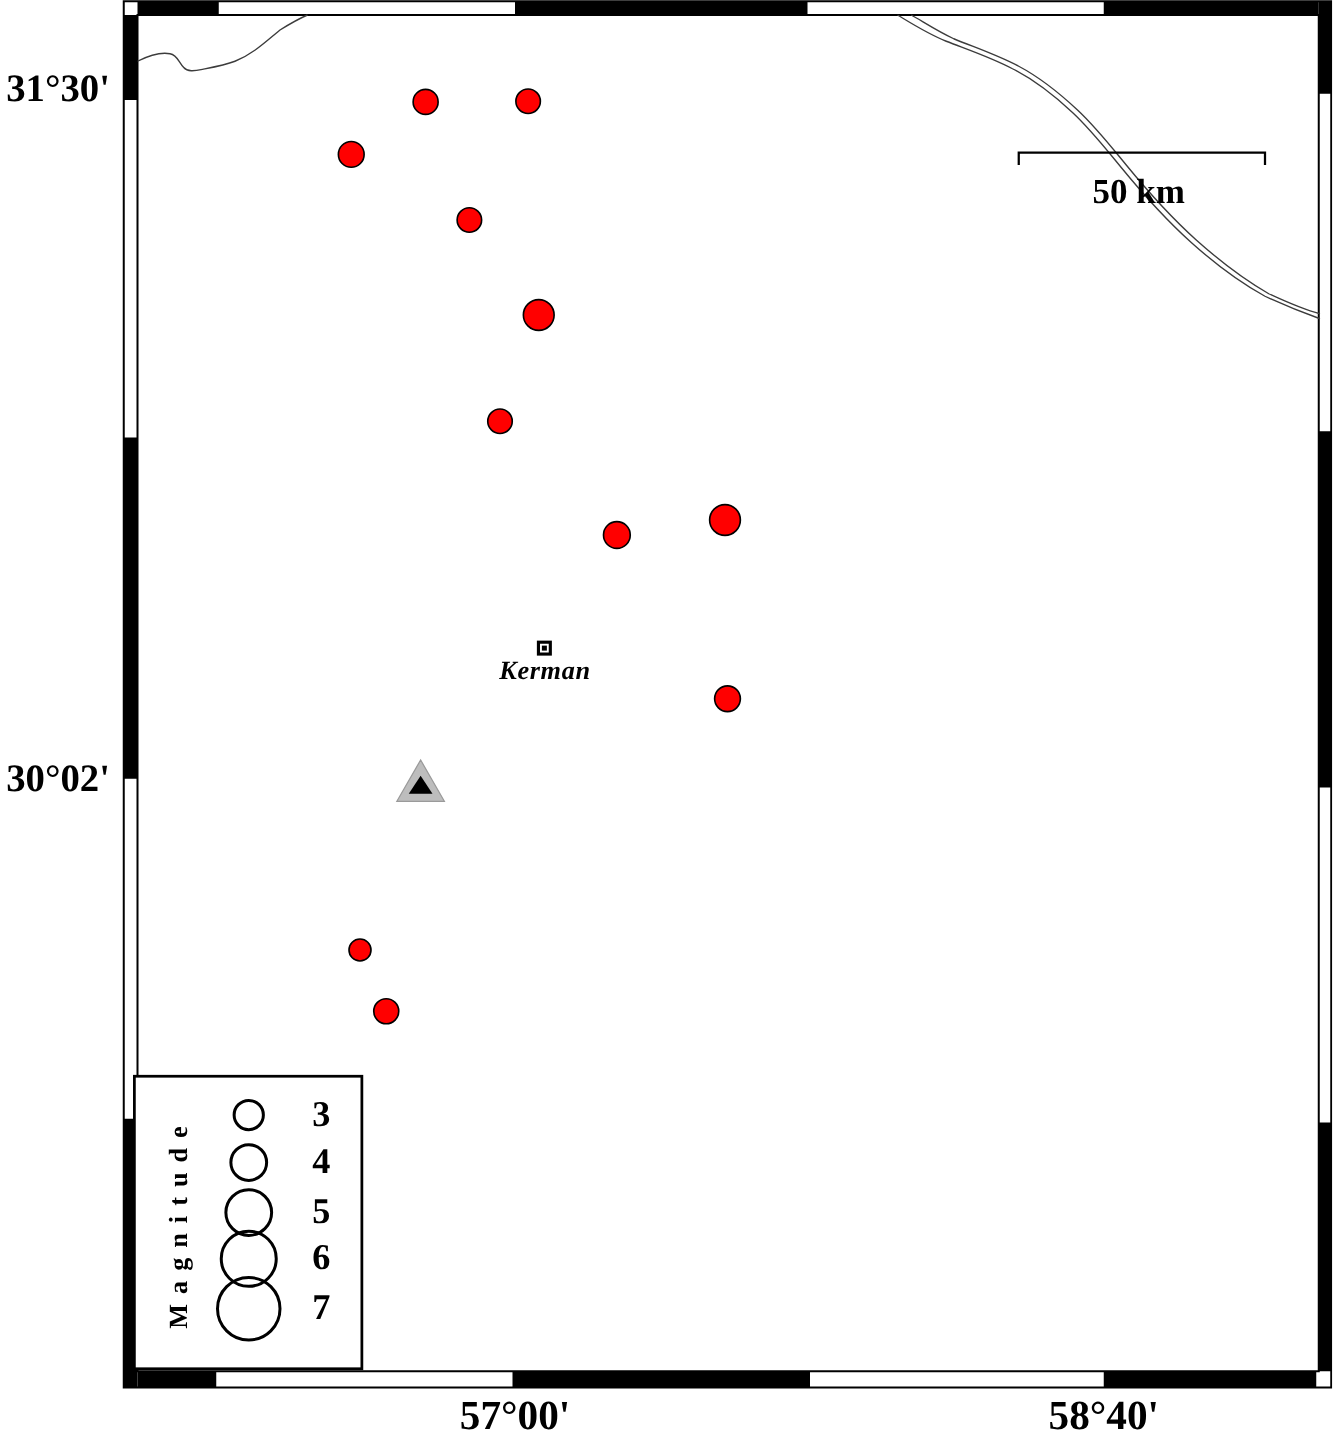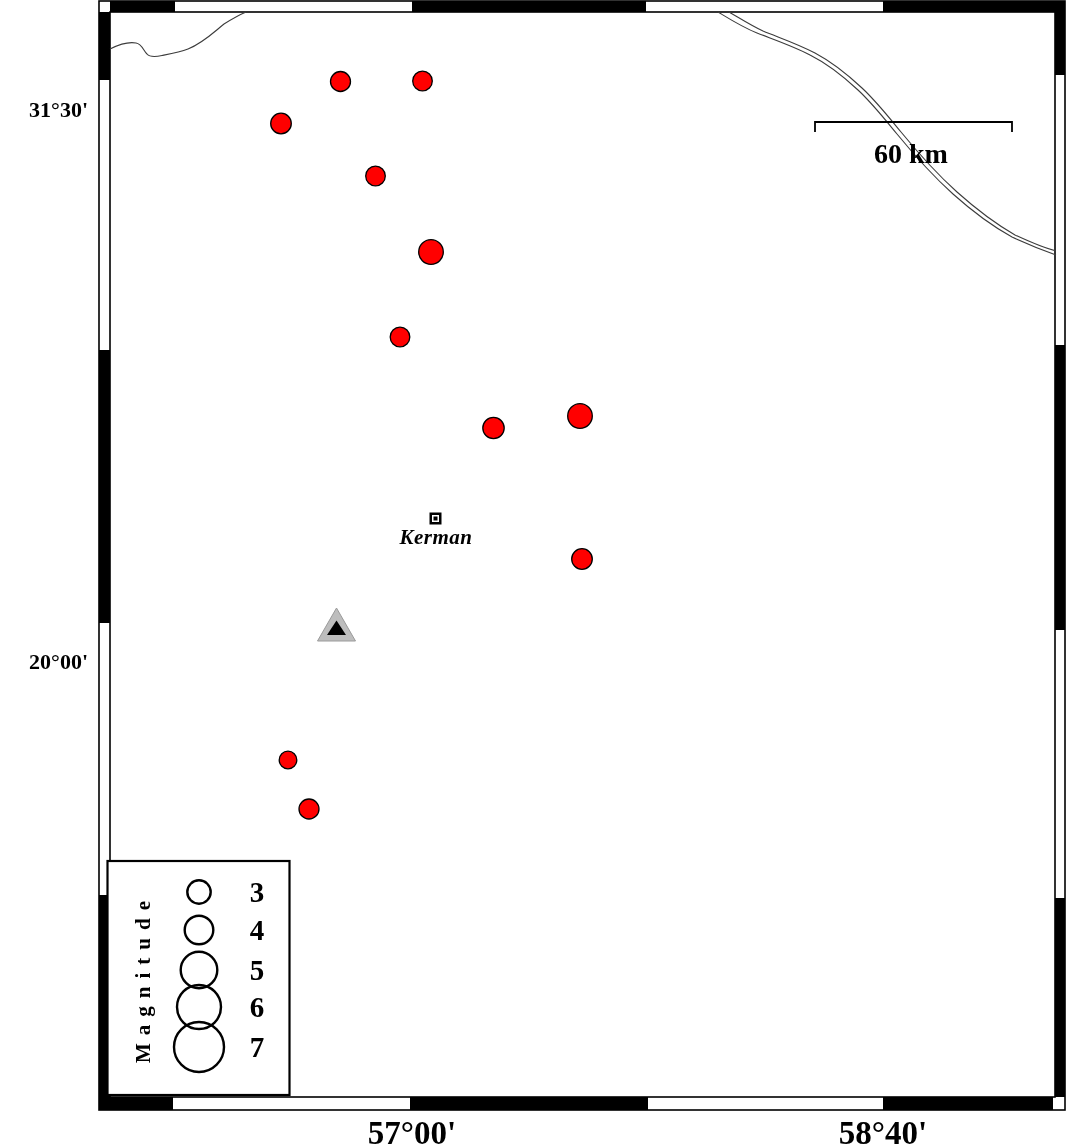--- a/index.html
+++ b/index.html
@@ -11,21 +11,21 @@
     font-family:"Liberation Serif","DejaVu Serif",serif;
   }
   .stage svg{position:absolute;left:0;top:0;}
   .lbl{
     position:absolute;
     font-weight:bold;
     color:#000;
     white-space:nowrap;
     line-height:1;
   }
-  .lat{right:978px;transform:translateY(-50%);font-size:22px;margin-top:40px;}
+  .lat{right:978px;transform:translateY(-50%);font-size:31px;}
   .lon{top:1117px;transform:translateX(-50%);font-size:33px;}
   .scale-lbl{left:911px;top:154px;transform:translate(-50%,-50%);font-size:28px;}
   .city-lbl{left:436px;top:537px;transform:translate(-50%,-50%);font-size:21px;letter-spacing:.5px;font-style:italic;}
   .legend-title{left:143px;top:978px;transform:translate(-50%,-50%) rotate(-90deg);font-size:21px;letter-spacing:8px;}
   .legend-val{left:257px;transform:translate(-50%,-50%);font-size:29px;}
 </style>
 </head>
 <body>
 
 <div class="stage">
@@ -67,26 +67,26 @@
       <polygon points="336.5,620.5 327,635 346,635" fill="#000"></polygon>
       <rect x="107.5" y="861" width="182" height="234" fill="#fff" stroke="#000" stroke-width="2.2"></rect>
       <circle cx="199" cy="892" r="11.7" fill="none" stroke="#000" stroke-width="2.4"></circle>
       <circle cx="199" cy="930" r="14.3" fill="none" stroke="#000" stroke-width="2.4"></circle>
       <circle cx="199" cy="970" r="18.3" fill="none" stroke="#000" stroke-width="2.4"></circle>
       <circle cx="199" cy="1007" r="22" fill="none" stroke="#000" stroke-width="2.4"></circle>
       <circle cx="199" cy="1047" r="25" fill="none" stroke="#000" stroke-width="2.4"></circle>
     </svg>
 
   <div class="lbl lat" style="top:70px">31°30'</div>
-  <div class="lbl lat" style="top:622px">20°00'</div>
+  <div class="lbl lat" style="top:622px">30°02'</div>
 
   <div class="lbl lon" style="left:412px">57°00'</div>
   <div class="lbl lon" style="left:883px">58°40'</div>
 
-  <div class="lbl scale-lbl">60 km</div>
+  <div class="lbl scale-lbl">50 km</div>
 
   <div class="lbl city-lbl">Kerman</div>
 
   <div class="lbl legend-title">Magnitude</div>
 
   <div class="lbl legend-val" style="top: 892px; left: 257px;">3</div>
   <div class="lbl legend-val" style="top: 930px; left: 257px;">4</div>
   <div class="lbl legend-val" style="top: 970px; left: 257px;">5</div>
   <div class="lbl legend-val" style="top: 1007px; left: 257px;">6</div>
   <div class="lbl legend-val" style="top: 1047px; left: 257px;">7</div>

